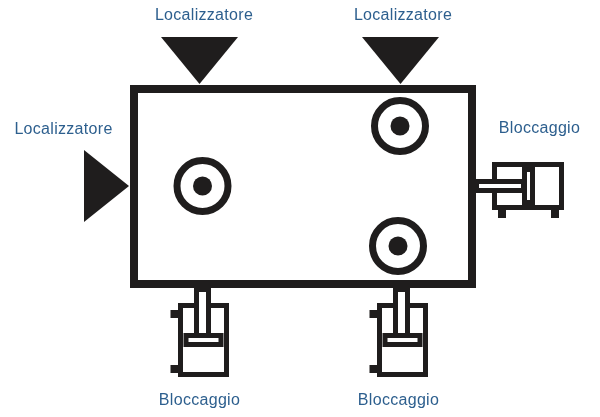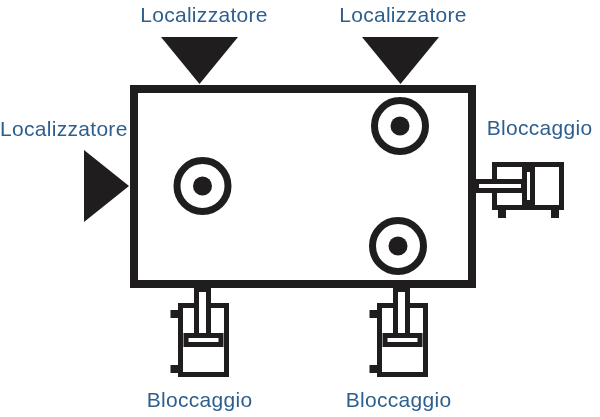--- a/index.html
+++ b/index.html
@@ -15,21 +15,21 @@
     background:var(--bg);
     font-family:"Liberation Sans", sans-serif;
     overflow:hidden;
   }
   .stage svg{position:absolute;left:0;top:0;}
   .fillz{fill:var(--shape);stroke:none;}
   .outl{stroke:var(--shape);fill:var(--bg);}
   .lbl{
     position:absolute;
     color:var(--label);
-    font-size:21px;
+    font-size:16px;
     line-height:24px;
     letter-spacing:0.3px;
     text-align:center;
     white-space:nowrap;
   }
 </style>
 </head>
 <body>
 
 <div class="stage">

